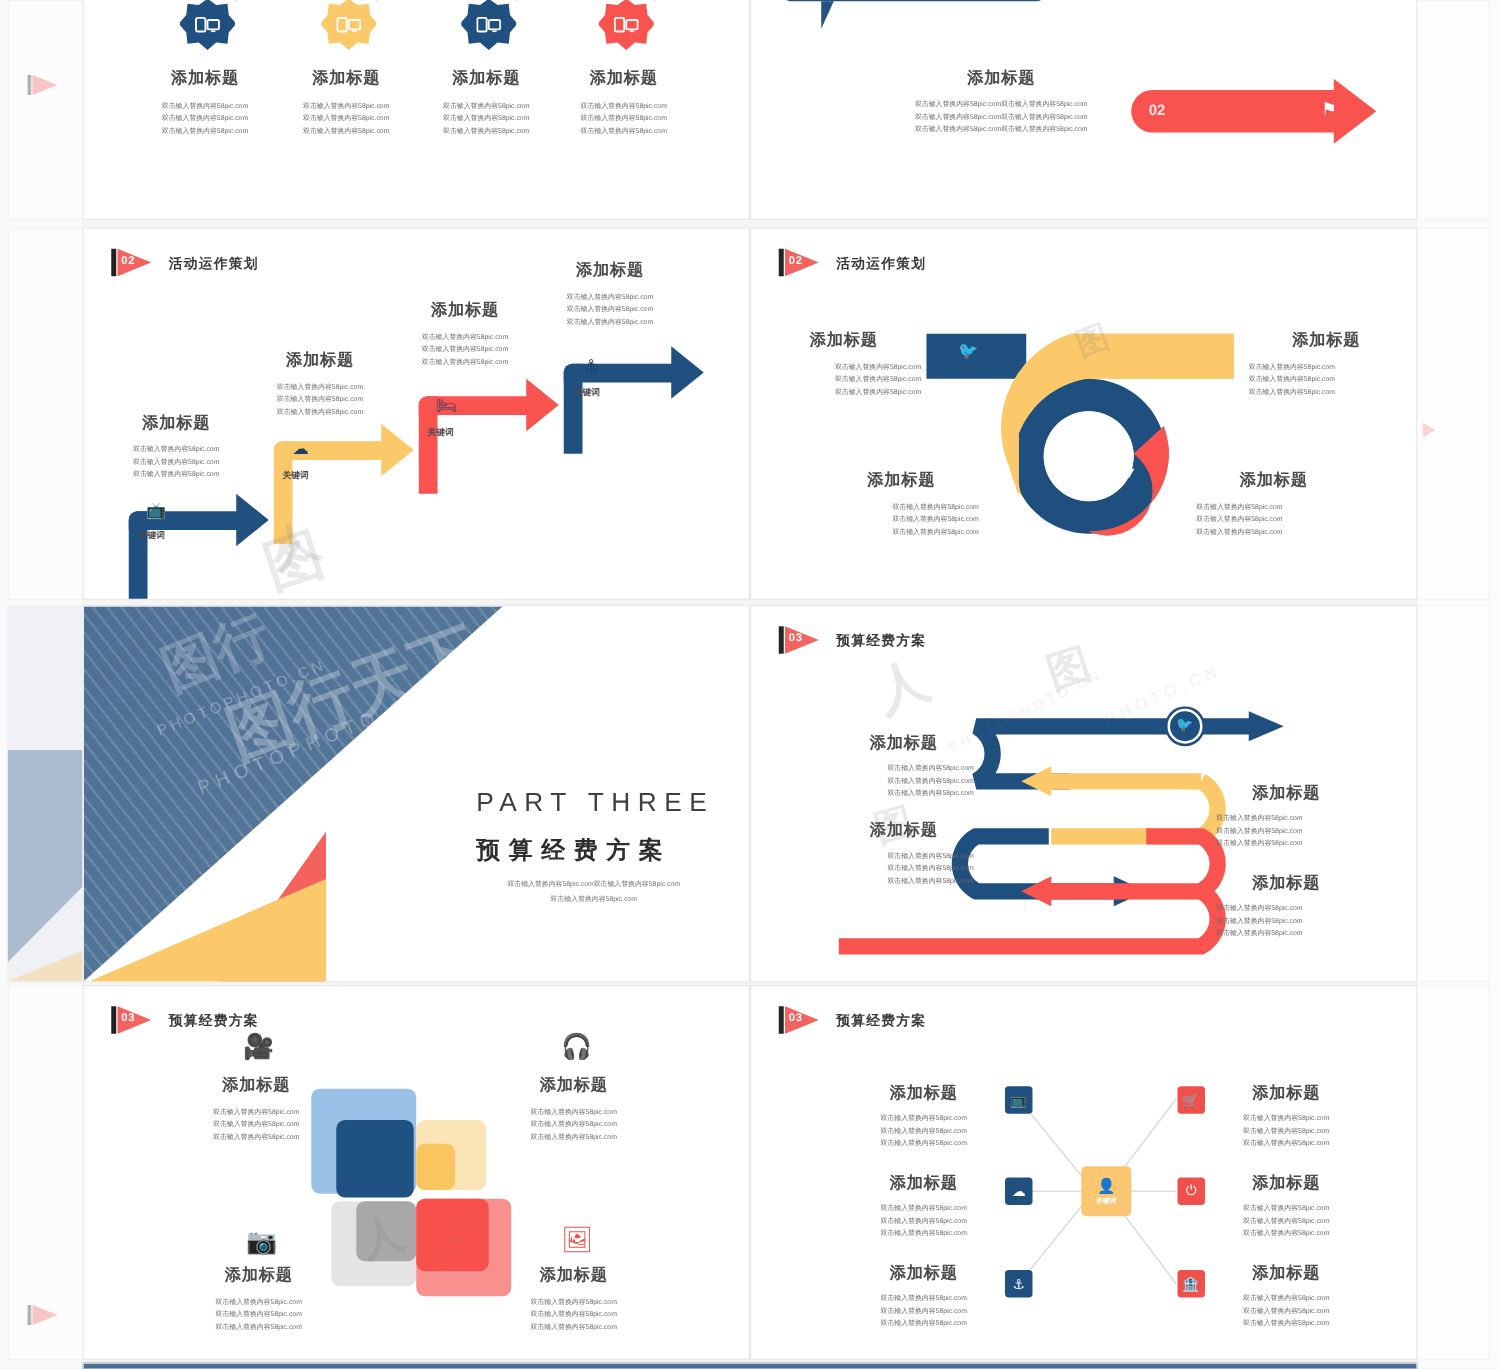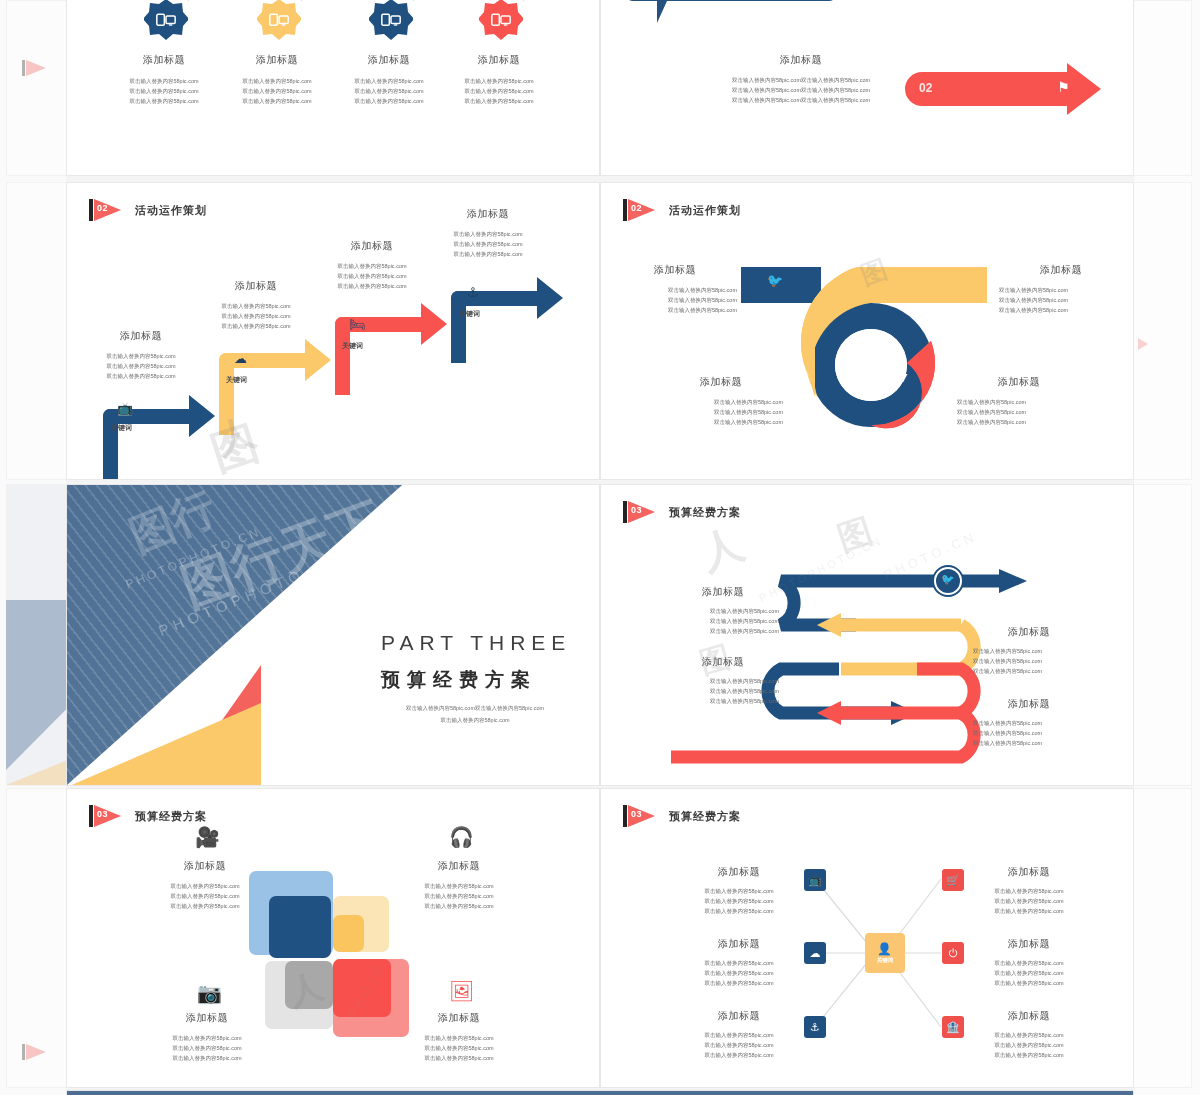--- a/index.html
+++ b/index.html
@@ -32,21 +32,21 @@
   
   .sl-head{position:absolute;left:22px;top:16px;display:flex;align-items:center;gap:12px;}
   .flag{position:relative;width:34px;height:22px;flex:none;}
   .flag .bar{position:absolute;left:0;top:0;width:4px;height:22px;background:#232323;}
   .flag .tri{position:absolute;left:5px;top:0;width:0;height:0;
        border-top:11px solid transparent;border-bottom:11px solid transparent;border-left:27px solid #f4635f;}
   .flag .num{position:absolute;left:8px;top:4px;font-size:9px;color:#fff;font-weight:700;letter-spacing:.5px;z-index:2;}
   .sl-title{font-size:11px;color:#3a3a3a;font-weight:700;letter-spacing:1px;}
 
   
-  .tt{font-size:10px;color:#4a4a4a;font-weight:400;letter-spacing:.6px;white-space:nowrap;}
+  .tt{font-size:13px;color:#4a4a4a;font-weight:700;letter-spacing:.6px;white-space:nowrap;}
   .bd{font-size:5.5px;color:#6b6b6b;line-height:1.85;white-space:nowrap;}
   .txtblk{position:absolute;}
   .ctr{text-align:center;}
   .rgt{text-align:right;}
   .lft{text-align:left;}
 
   
   .badge{position:absolute;width:44px;height:44px;}
   .badge .star{width:44px;height:44px;}
   .badge .gl{position:absolute;left:0;top:0;width:44px;height:44px;display:flex;align-items:center;justify-content:center;

